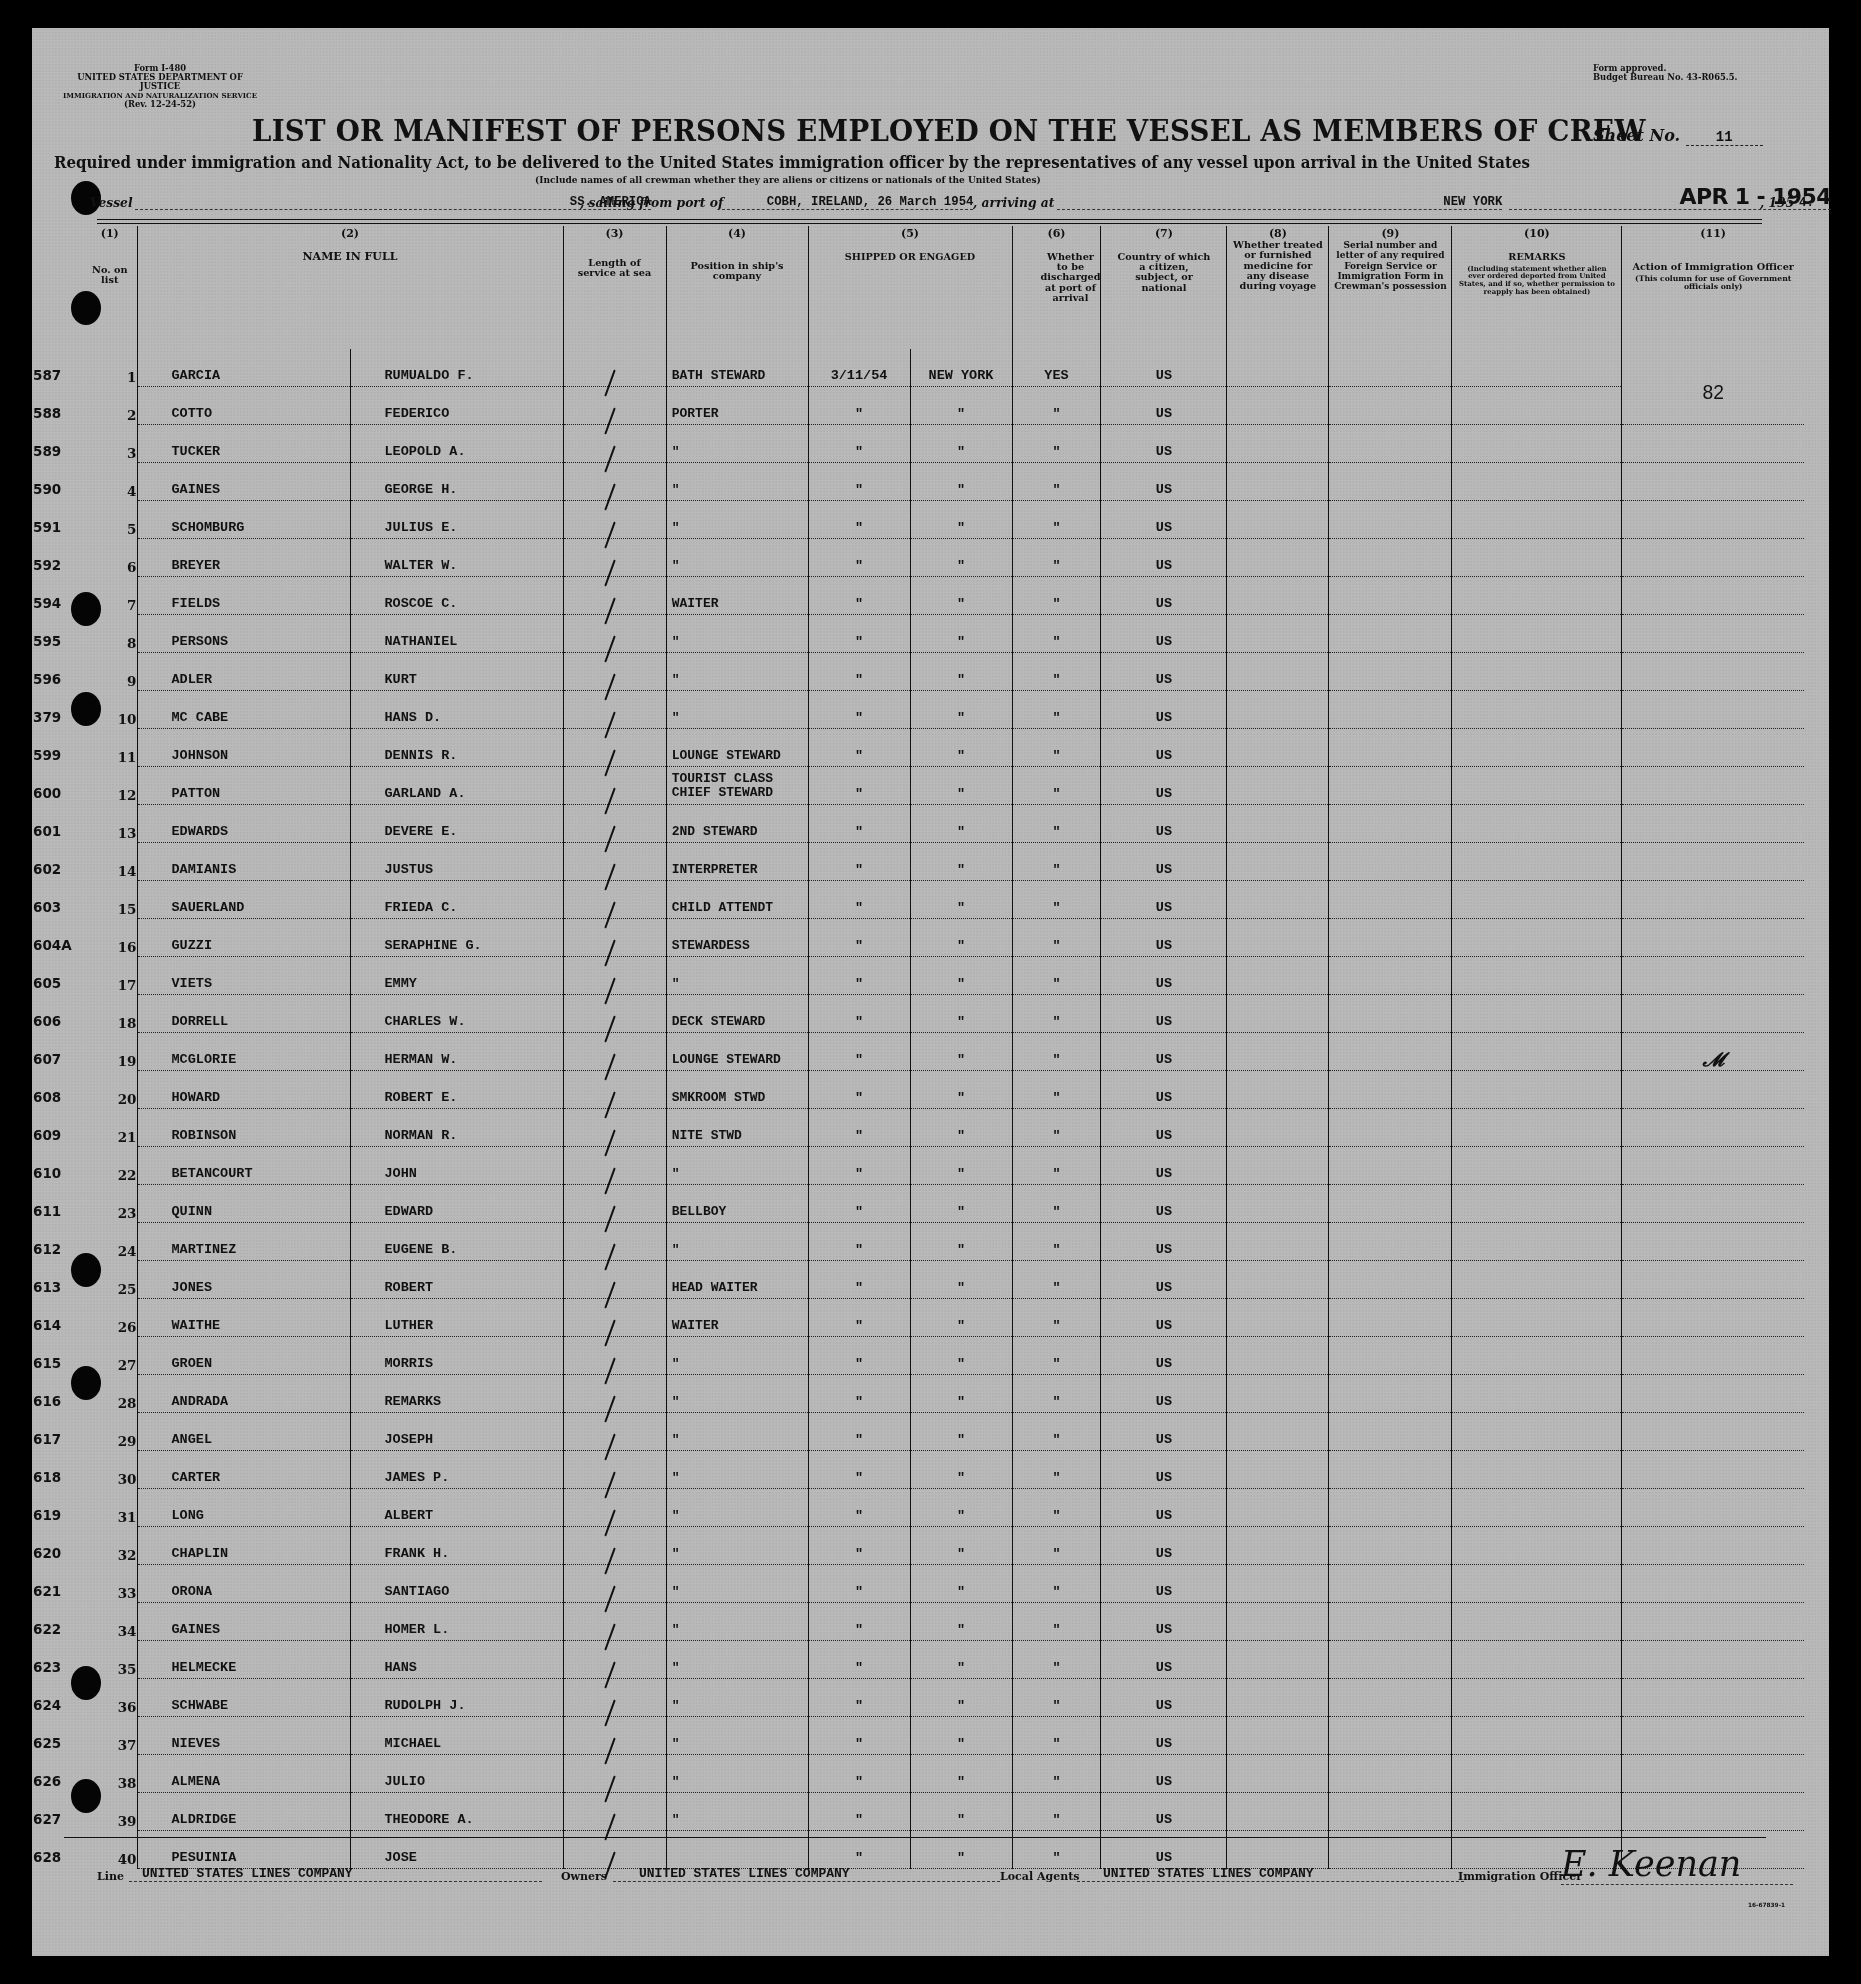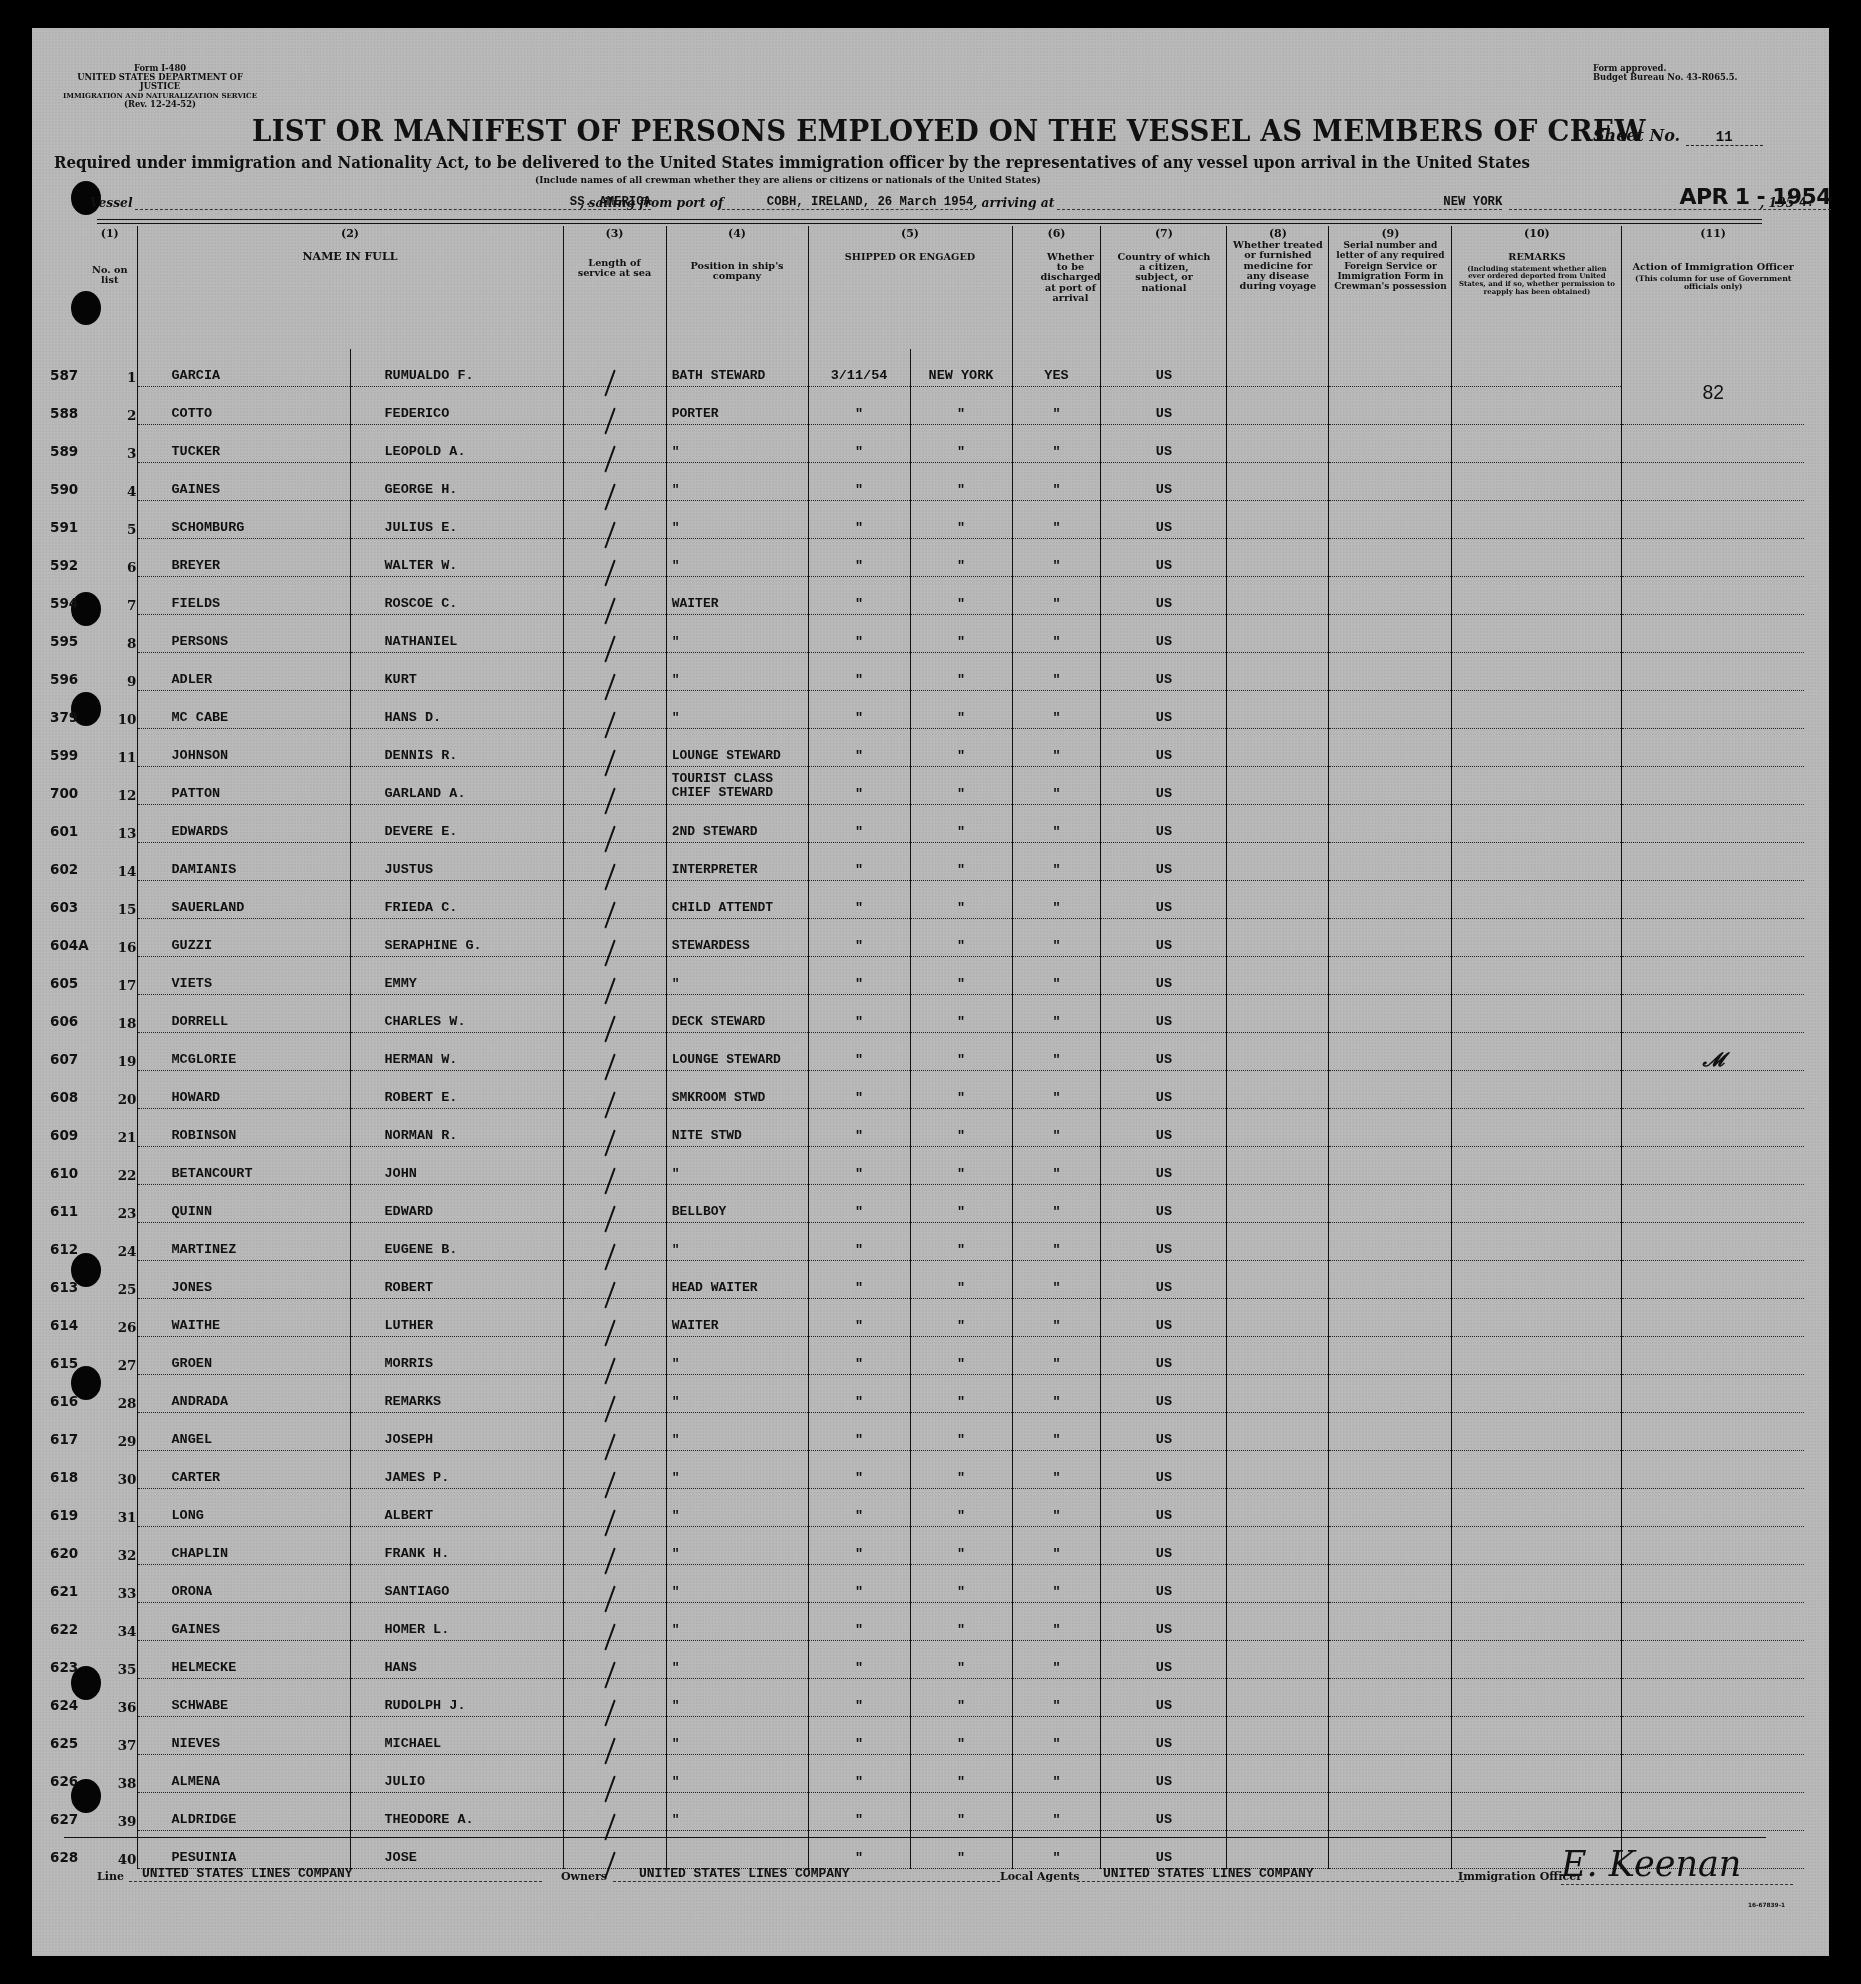--- a/index.html
+++ b/index.html
@@ -28,21 +28,21 @@
   .num { font-family:"DejaVu Serif", serif; font-weight:bold; font-size:11px; display:block; margin-top:2.6px; }
   .cell { height:38px; vertical-align:bottom; border-left:1.3px solid #111; font-family:"Liberation Mono", monospace; font-weight:bold; font-size:13.5px; white-space:nowrap; position:relative; }
   .cell.first { border-left:none; }
   .cell .txt { display:block; border-bottom:1.9px dotted #222; padding:0 0 2.6px 0; height:14px; line-height:14px; }
   .cell.nocol .txt { border-bottom:none; }
   .fam .txt, .giv .txt { padding-left:34px; }
   .pos .txt { padding-left:5.2px; font-size:13px; }
   .ctr .txt { text-align:center; }
   .listno { text-align:right; padding-right:6.4px; font-family:"DejaVu Serif", serif; font-weight:bold; font-size:13.5px; }
   .listno .txt { border-bottom:none; }
-  .extno { position:absolute; left:-50px; bottom:3.9px; font-family:"DejaVu Sans", sans-serif; font-weight:bold; font-size:13.5px; width:45px; text-align:left;padding-left:17px; }
+  .extno { position:absolute; left:-50px; bottom:3.9px; font-family:"DejaVu Sans", sans-serif; font-weight:bold; font-size:13.5px; width:45px; text-align:left; }
   .check { display:inline-block; width:1.9px; height:28px; background:#111; transform:rotate(20deg); margin-left:45px; border-radius:1.3px; }
   .twoline { position:absolute; left:5.2px; bottom:5.2px; line-height:14px; white-space:pre; font-size:13px; }
   .footer { position:absolute; left:97px; top:1870px; width:1677px; font-family:"DejaVu Serif", serif; font-size:11px; font-weight:bold; white-space:nowrap; }
   .footer span { position:absolute; top:0; }
   .footer .typed { font-size:13px; }
   .sig { font-family:"DejaVu Serif", serif; font-style:italic; font-size:35px; font-weight:normal; }
   .formcode { position:absolute; left:1748px; top:1902px; font-family:"DejaVu Sans", sans-serif; font-size:5.8px; font-weight:bold; }
   .annot { position:absolute; font-family:"Liberation Sans", sans-serif; font-size:19.3px; }
 </style>
 </head>
@@ -620,21 +620,21 @@
         <td class="cell ctr">
           <span class="txt"></span>
         </td>
         <td class="cell ctr">
           <span class="txt"></span>
         </td>
       </tr>
       <tr>
         <td class="cell first listno">
           <span class="txt">12</span>
-          <span class="extno">700</span>
+          <span class="extno">600</span>
         </td>
         <td class="cell fam">
           <span class="txt">PATTON</span>
         </td>
         <td class="cell giv">
           <span class="txt">GARLAND A.</span>
         </td>
         <td class="cell svc">
           <span class="txt" style="height: 14px; overflow: visible;"><span class="check" style="vertical-align: bottom;"></span></span>
         </td>

